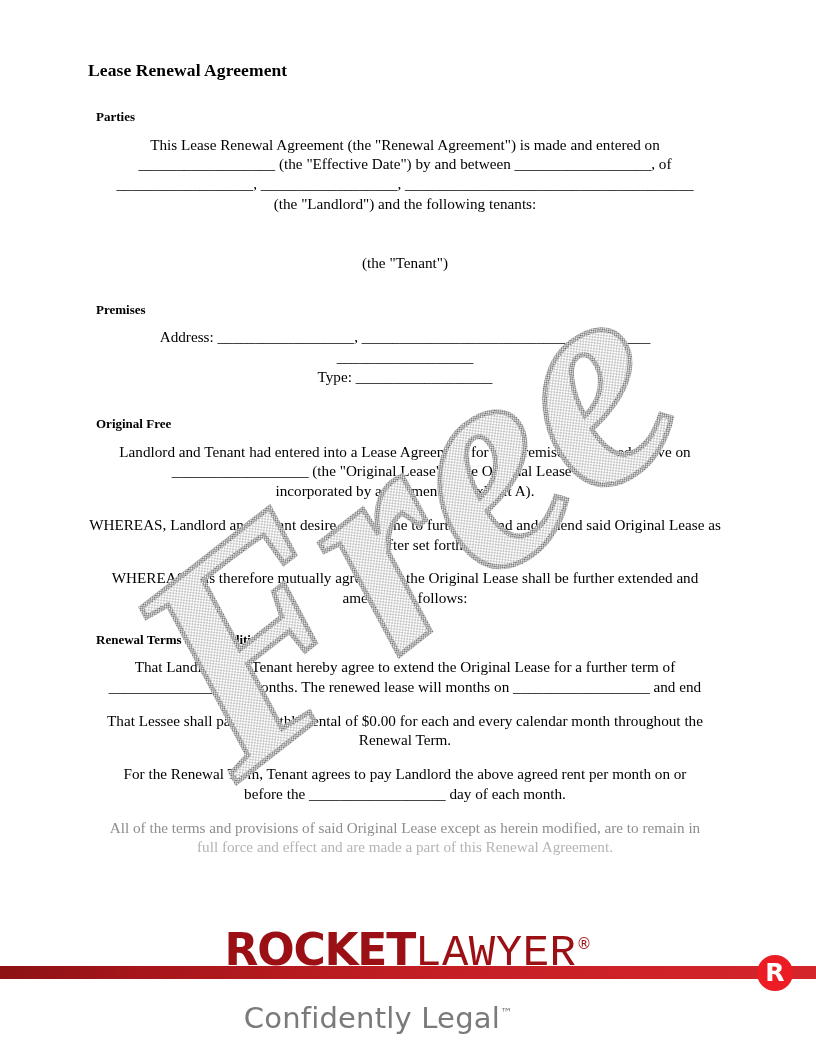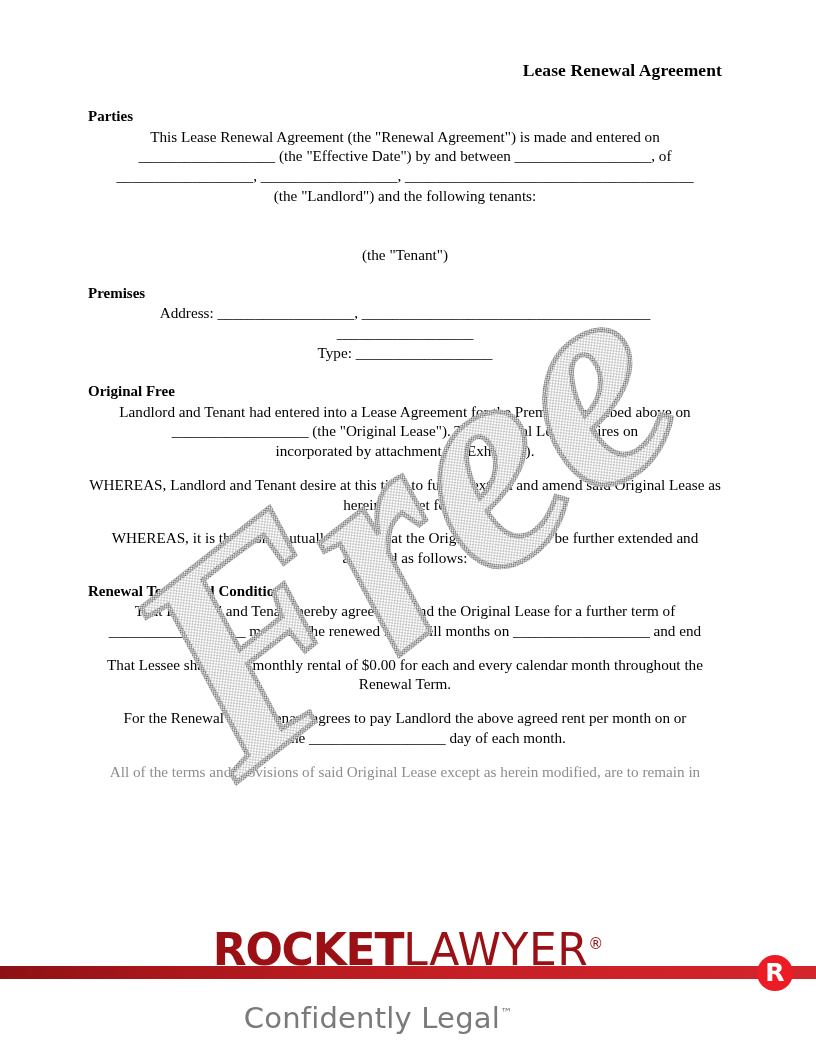--- a/index.html
+++ b/index.html
@@ -24,33 +24,33 @@
 
   .doc-body {
     position: absolute;
     left: 88px;
     top: 60px;
     width: 634px;
     z-index: 3;
   }
 
   .doc-title {
-    text-align: right;
+    text-align: left;
     font-size: 17.5px;
     font-weight: bold;
     letter-spacing: 0.1px;
     margin: 0 0 26px 0;
     line-height: 1.2;
   }
 
   .sec-head {
-    font-size: 15px;
+    font-size: 13px;
     font-weight: bold;
     line-height: 19.7px;
-    margin: 0;
+    margin: 8px;
   }
 
   .para {
     font-size: 15.2px;
     line-height: 19.7px;
     margin: 0;
     text-align: center;
   }
 
   .gap-lg { height: 19.5px; }
@@ -103,20 +103,21 @@
     color: #9b1014;
     letter-spacing: -1.2px;
     white-space: nowrap;
   }
   .brand-logo .rocket {
     font-weight: bold;
   }
   .brand-logo .lawyer {
     font-weight: normal;
     letter-spacing: 0.5px;
+    font-family: Liberation Mono, monospace;
   }
   .brand-logo .reg {
     font-size: 15px;
     vertical-align: super;
     letter-spacing: 0;
   }
 
   .red-bar {
     position: absolute;
     left: 0;
@@ -216,20 +217,21 @@
 
     <div class="gap-md"></div>
 
     <div class="para">For the Renewal Term, Tenant agrees to pay Landlord the above agreed rent per month on or</div>
     <div class="para blank">before the __________________ day of each month.</div>
 
     <div class="gap-md"></div>
 
     <div class="fade-para">
       <div class="l1">All of the terms and provisions of said Original Lease except as herein modified, are to remain in</div>
+      <div class="l2">full force and effect and are made a part of this Renewal Agreement.</div>
     </div>
 
   </div>
 
   <svg class="watermark" viewBox="0 0 816 1056">
     <defs>
       <pattern id="hatchFill" width="4" height="4" patternUnits="userSpaceOnUse">
         <rect width="4" height="4" fill="#ffffff"></rect>
         <rect x="0" y="0" width="2" height="2" fill="#c9c9c9"></rect>
         <rect x="2" y="2" width="2" height="2" fill="#c9c9c9"></rect>

